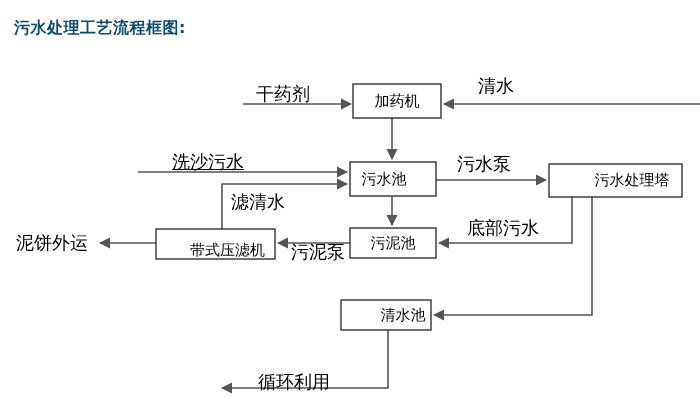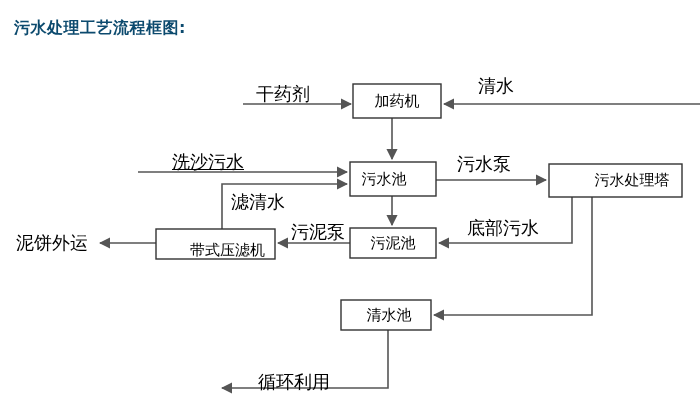--- a/index.html
+++ b/index.html
@@ -101,25 +101,25 @@
       <rect x="350" y="228" width="86" height="30"></rect>
       <rect x="341" y="300" width="90" height="30"></rect>
     </g>
   </svg>
 
   <div class="node-label" style="left:353px; top:84px; width:88px; height:34px;">加药机</div>
   <div class="node-label" style="left:350px; top:162px; width:68px; height:34px;">污水池</div>
   <div class="node-label" style="left:559px; top:164px; width:146px; height:33px;">污水处理塔</div>
   <div class="node-label" style="left:168px; top:229px; width:119px; height:42px;">带式压滤机</div>
   <div class="node-label" style="left:350px; top:228px; width:86px; height:30px;">污泥池</div>
-  <div class="node-label" style="left:340px; top:300px; width:98px; height:30px;">清水池</div>
+  <div class="node-label" style="left:354px; top:300px; width:98px; height:30px;">清水池</div>
 
   <div class="edge-label" style="left:256px; top:82px;">干药剂</div>
   <div class="edge-label" style="left:478px; top:74px;">清水</div>
   <div class="edge-label" style="left:172px; top:150px;text-decoration:underline;">洗沙污水</div>
   <div class="edge-label" style="left:231px; top:190px;">滤清水</div>
   <div class="edge-label" style="left:457px; top:152px;">污水泵</div>
   <div class="edge-label" style="left:16px; top:231px;text-align:right;">泥饼外运</div>
-  <div class="edge-label" style="left:291px; top:220px;">污泥泵</div>
+  <div class="edge-label" style="left:291px; top:240px;">污泥泵</div>
   <div class="edge-label" style="left:467px; top:216px;">底部污水</div>
   <div class="edge-label" style="left:258px; top:370px;">循环利用</div>
 
 </div>
 
 </body></html>

